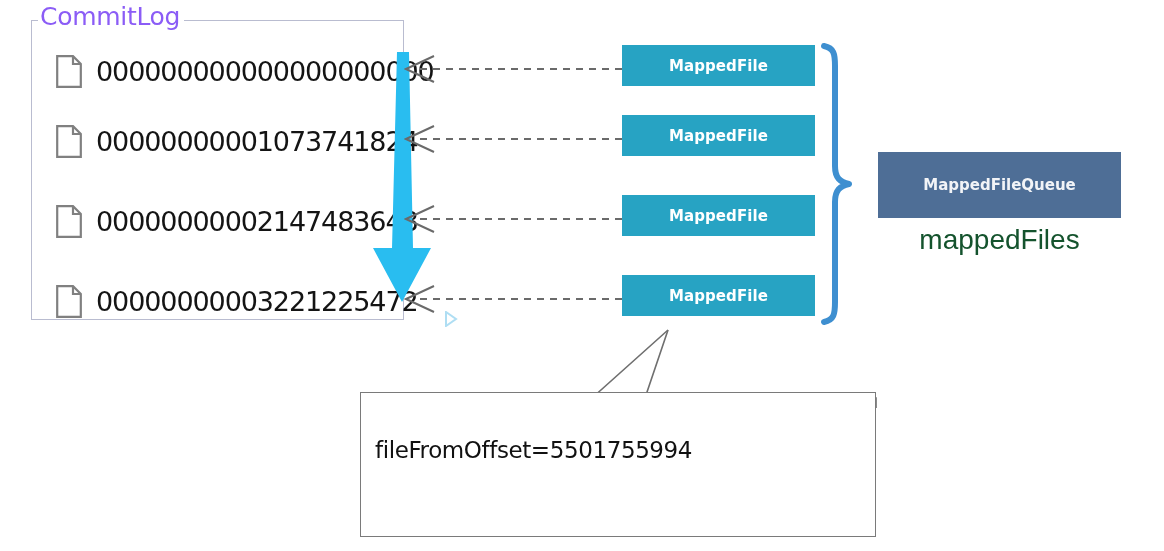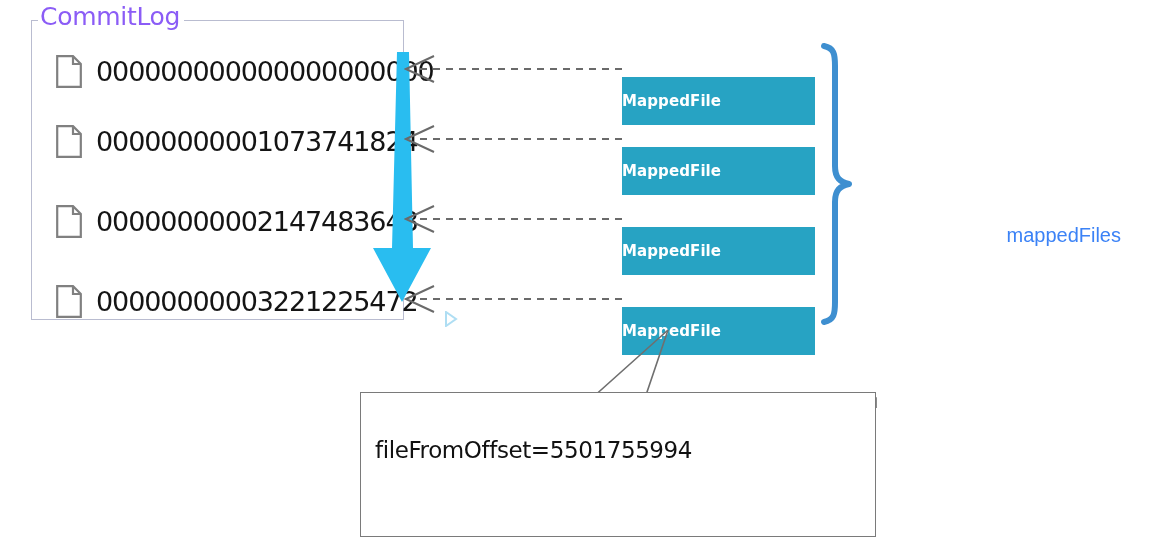--- a/index.html
+++ b/index.html
@@ -82,26 +82,25 @@
     left: 404px;
     width: 222px;
     height: 34px;
   }
 
   
   .mapped-file {
     position: absolute;
     left: 622px;
     width: 193px;
-    height: 48px;
+    height: 41px;
     background: #27a3c3;
     display: flex;
     align-items: center;
-    justify-content: flex-start;
-    margin-top: 32px;
+    justify-content: center;
   }
   .mapped-file-label {
     color: #ffffff;
     font-size: 15px;
     font-weight: 700;
     letter-spacing: 0.1px;
     font-family: "DejaVu Sans", "Liberation Sans", sans-serif;
   }
 
   
@@ -129,23 +128,23 @@
     color: #f2f4f7;
     font-size: 15px;
     font-weight: 700;
     font-family: "DejaVu Sans", "Liberation Sans", sans-serif;
   }
   .mappedfiles-text {
     position: absolute;
     left: 878px;
     top: 224px;
     width: 243px;
-    text-align: right;
-    color: #3b82f6;
-    font-size: 20px;
+    text-align: center;
+    color: #14532d;
+    font-size: 28px;
     font-weight: 400;
     font-family: "Liberation Sans", sans-serif;
   }
 
   
   .callout-box {
     position: absolute;
     left: 360px;
     top: 392px;
     width: 516px;
@@ -254,20 +253,23 @@
     <span class="mapped-file-label">MappedFile</span>
   </div>
   <div class="mapped-file" style="top:275px;">
     <span class="mapped-file-label">MappedFile</span>
   </div>
 
   <svg class="brace" viewBox="0 0 38 284">
     <path d="M6 4 C16 6 17 12 17 24 L17 124 C17 136 22 140 31 142 C22 144 17 148 17 160 L17 260 C17 272 16 278 6 280" fill="none" stroke="#3e8fd0" stroke-width="6" stroke-linecap="round" stroke-linejoin="round"></path>
   </svg>
 
+  <div class="queue-box">
+    <span class="queue-label">MappedFileQueue</span>
+  </div>
   <div class="mappedfiles-text">mappedFiles</div>
 
   <svg class="callout-leader" viewBox="0 0 340 90">
     <path d="M0 80 L52 80 L128 12" fill="none" stroke="#6f6f6f" stroke-width="1.6"></path>
     <path d="M128 12 L105 80 L336 80 L336 90" fill="none" stroke="#6f6f6f" stroke-width="1.6"></path>
   </svg>
 
   <div class="callout-box"></div>
   <div class="callout-text">
     <div>fileFromOffset=5501755994</div>

